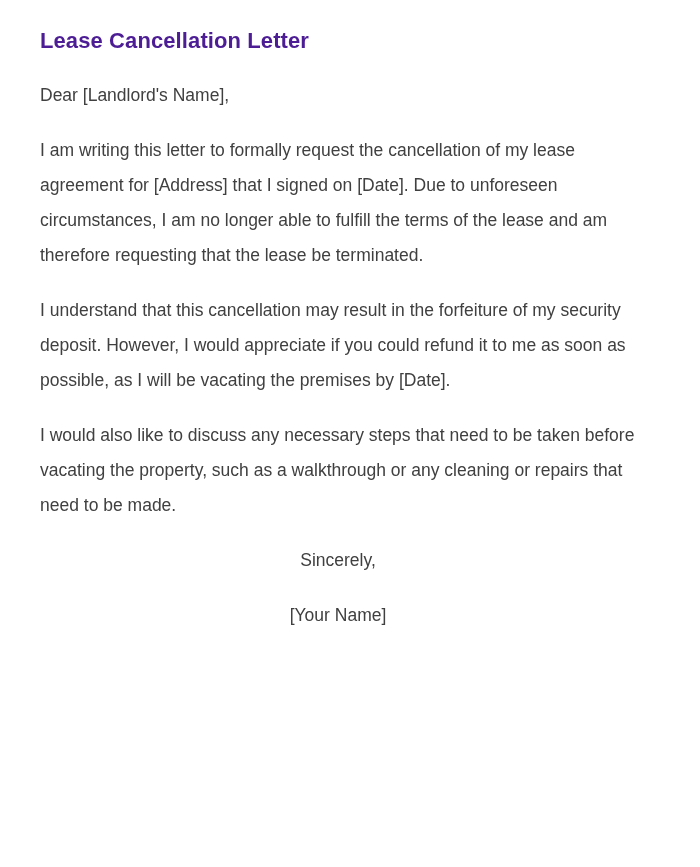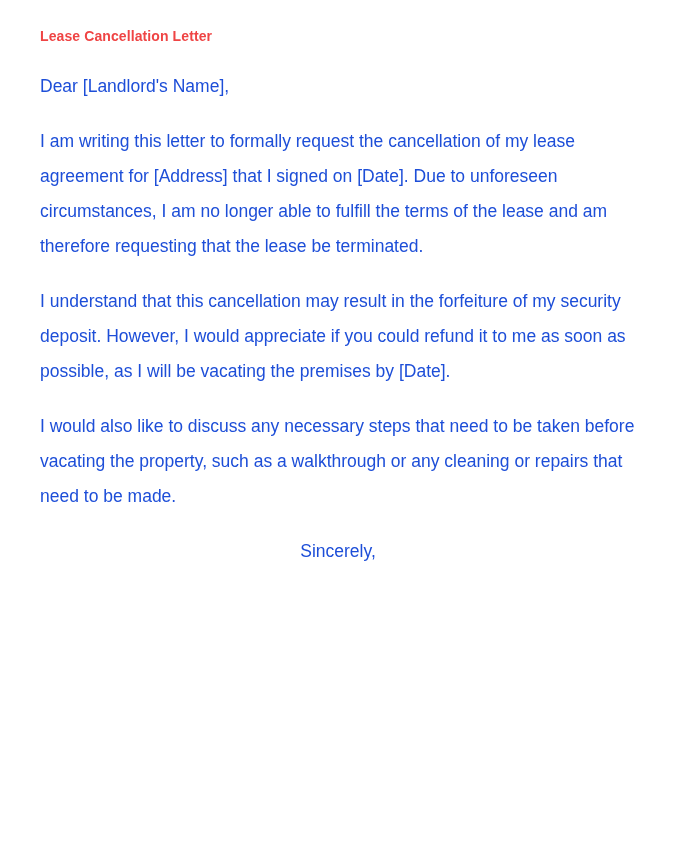--- a/index.html
+++ b/index.html
@@ -10,31 +10,31 @@
   }
   .page {
     width: 700px;
     height: 867px;
     background: #ffffff;
     box-sizing: border-box;
     padding: 28px 40px 0 40px;
     overflow: hidden;
   }
   .letter-title {
-    font-size: 14px;
+    font-size: 22px;
     font-weight: 700;
-    color: #ef4444;
+    color: #4c1d95;
     line-height: 1.2;
     margin: 0 0 24px 0;
     letter-spacing: 0.1px;
   }
   .letter-paragraph {
     font-size: 17.5px;
     font-weight: 400;
-    color: #1d4ed8;
+    color: #404040;
     line-height: 35px;
     margin: 0 16px 20px 0;
     max-width: 596px;
   }
   .letter-paragraph.closing,
   .letter-paragraph.signature {
     margin-bottom: 20px;
     text-align: center;
   }
 </style>
@@ -48,13 +48,14 @@
 
   <p class="letter-paragraph">I am writing this letter to formally request the cancellation of my lease agreement for [Address] that I signed on [Date]. Due to unforeseen circumstances, I am no longer able to fulfill the terms of the lease and am therefore requesting that the lease be terminated.</p>
 
   <p class="letter-paragraph">I understand that this cancellation may result in the forfeiture of my security deposit. However, I would appreciate if you could refund it to me as soon as possible, as I will be vacating the premises by [Date].</p>
 
   <p class="letter-paragraph">I would also like to discuss any necessary steps that need to be taken before vacating the property, such as a walkthrough or any cleaning or repairs that need to be made.</p>
 
 
   <p class="letter-paragraph closing">Sincerely,</p>
 
+  <p class="letter-paragraph signature">[Your Name]</p>
 </div>
 
 </body></html>

